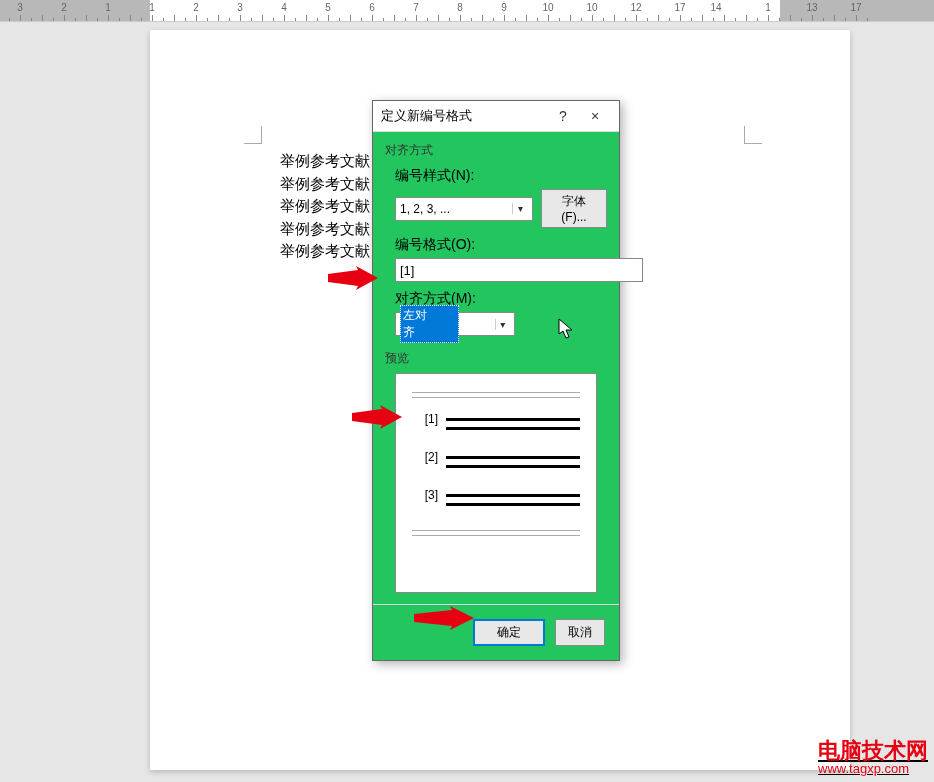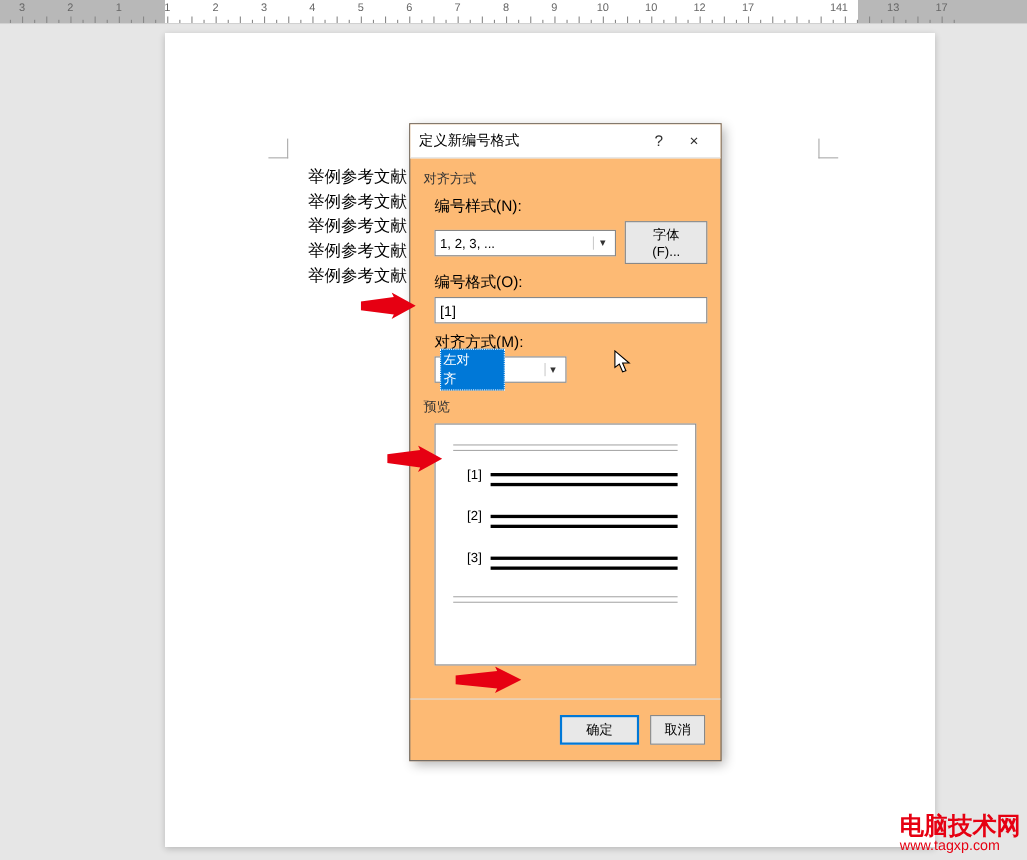--- a/index.html
+++ b/index.html
@@ -71,24 +71,24 @@
   .doc-text {
     margin-left: 130px;
     line-height: 1.5;
     font-size: 15px;
     color: #000;
   }
   
   
   .dialog {
     position: absolute;
-    top: 112px;
+    top: 100px;
     left: 372px;
-    width: 284px;
-    background: #fdba74;
+    width: 248px;
+    background: #22c55e;
     border: 1px solid #666;
     box-shadow: 3px 3px 10px rgba(0,0,0,0.3);
   }
   .titlebar {
     display: flex;
     align-items: center;
     padding: 6px 8px;
     background: #fff;
     border-bottom: 1px solid #ddd;
   }
@@ -178,39 +178,40 @@
   .pitem { display:flex; align-items:flex-start; gap:8px; margin-top:14px;}
   .pnum { font-size:12px; min-width:26px; text-align:right; padding-top:0px;}
   .plines { flex:1; }
   
   .dialog-footer {
     display:flex;
     justify-content:flex-end;
     gap:10px;
     padding: 14px 14px;
     border-top:1px solid #ddd;
-    margin-top:20px;
+    margin-top:1px;
   }
   
   
   .arrow {
     position:absolute;
     pointer-events:none;
   }
   .arrow svg { display:block; }
   
   
   .watermark {
     position:absolute;
     right: 6px;
     bottom: 6px;
     display:flex;
     align-items:center;
     gap:4px;
     font-weight:bold;
+    text-decoration:underline;
   }
   .wm-text {
     color:#e60012;
     font-size:22px;
     display:flex;
     flex-direction:column;
     line-height:1.05;
     align-items:flex-start;
   }
   .wm-text .sub { font-size:13px; color:#e60012; font-weight:normal;}
@@ -311,21 +312,21 @@
       <div class="ruler-mark" style="left: 636px;">12</div>
       <div class="ruler-tick" style="left: 614px; height: 6px;"></div>
       <div class="ruler-tick" style="left: 625px; height: 3px;"></div>
       <div class="ruler-tick" style="left: 636px; height: 6px;"></div>
       <div class="ruler-tick" style="left: 647px; height: 3px;"></div>
       <div class="ruler-mark" style="left: 680px;">17</div>
       <div class="ruler-tick" style="left: 658px; height: 6px;"></div>
       <div class="ruler-tick" style="left: 669px; height: 3px;"></div>
       <div class="ruler-tick" style="left: 680px; height: 6px;"></div>
       <div class="ruler-tick" style="left: 691px; height: 3px;"></div>
-      <div class="ruler-mark" style="left: 760px;">14</div>
+      <div class="ruler-mark" style="left: 716px;">14</div>
       <div class="ruler-tick" style="left: 702px; height: 6px;"></div>
       <div class="ruler-tick" style="left: 713px; height: 3px;"></div>
       <div class="ruler-tick" style="left: 724px; height: 6px;"></div>
       <div class="ruler-tick" style="left: 735px; height: 3px;"></div>
       <div class="ruler-mark" style="left: 768px;">1</div>
       <div class="ruler-tick" style="left: 746px; height: 6px;"></div>
       <div class="ruler-tick" style="left: 757px; height: 3px;"></div>
       <div class="ruler-tick" style="left: 768px; height: 6px;"></div>
       <div class="ruler-tick" style="left: 779px; height: 3px;"></div>
       <div class="ruler-mark" style="left: 812px;">13</div>

